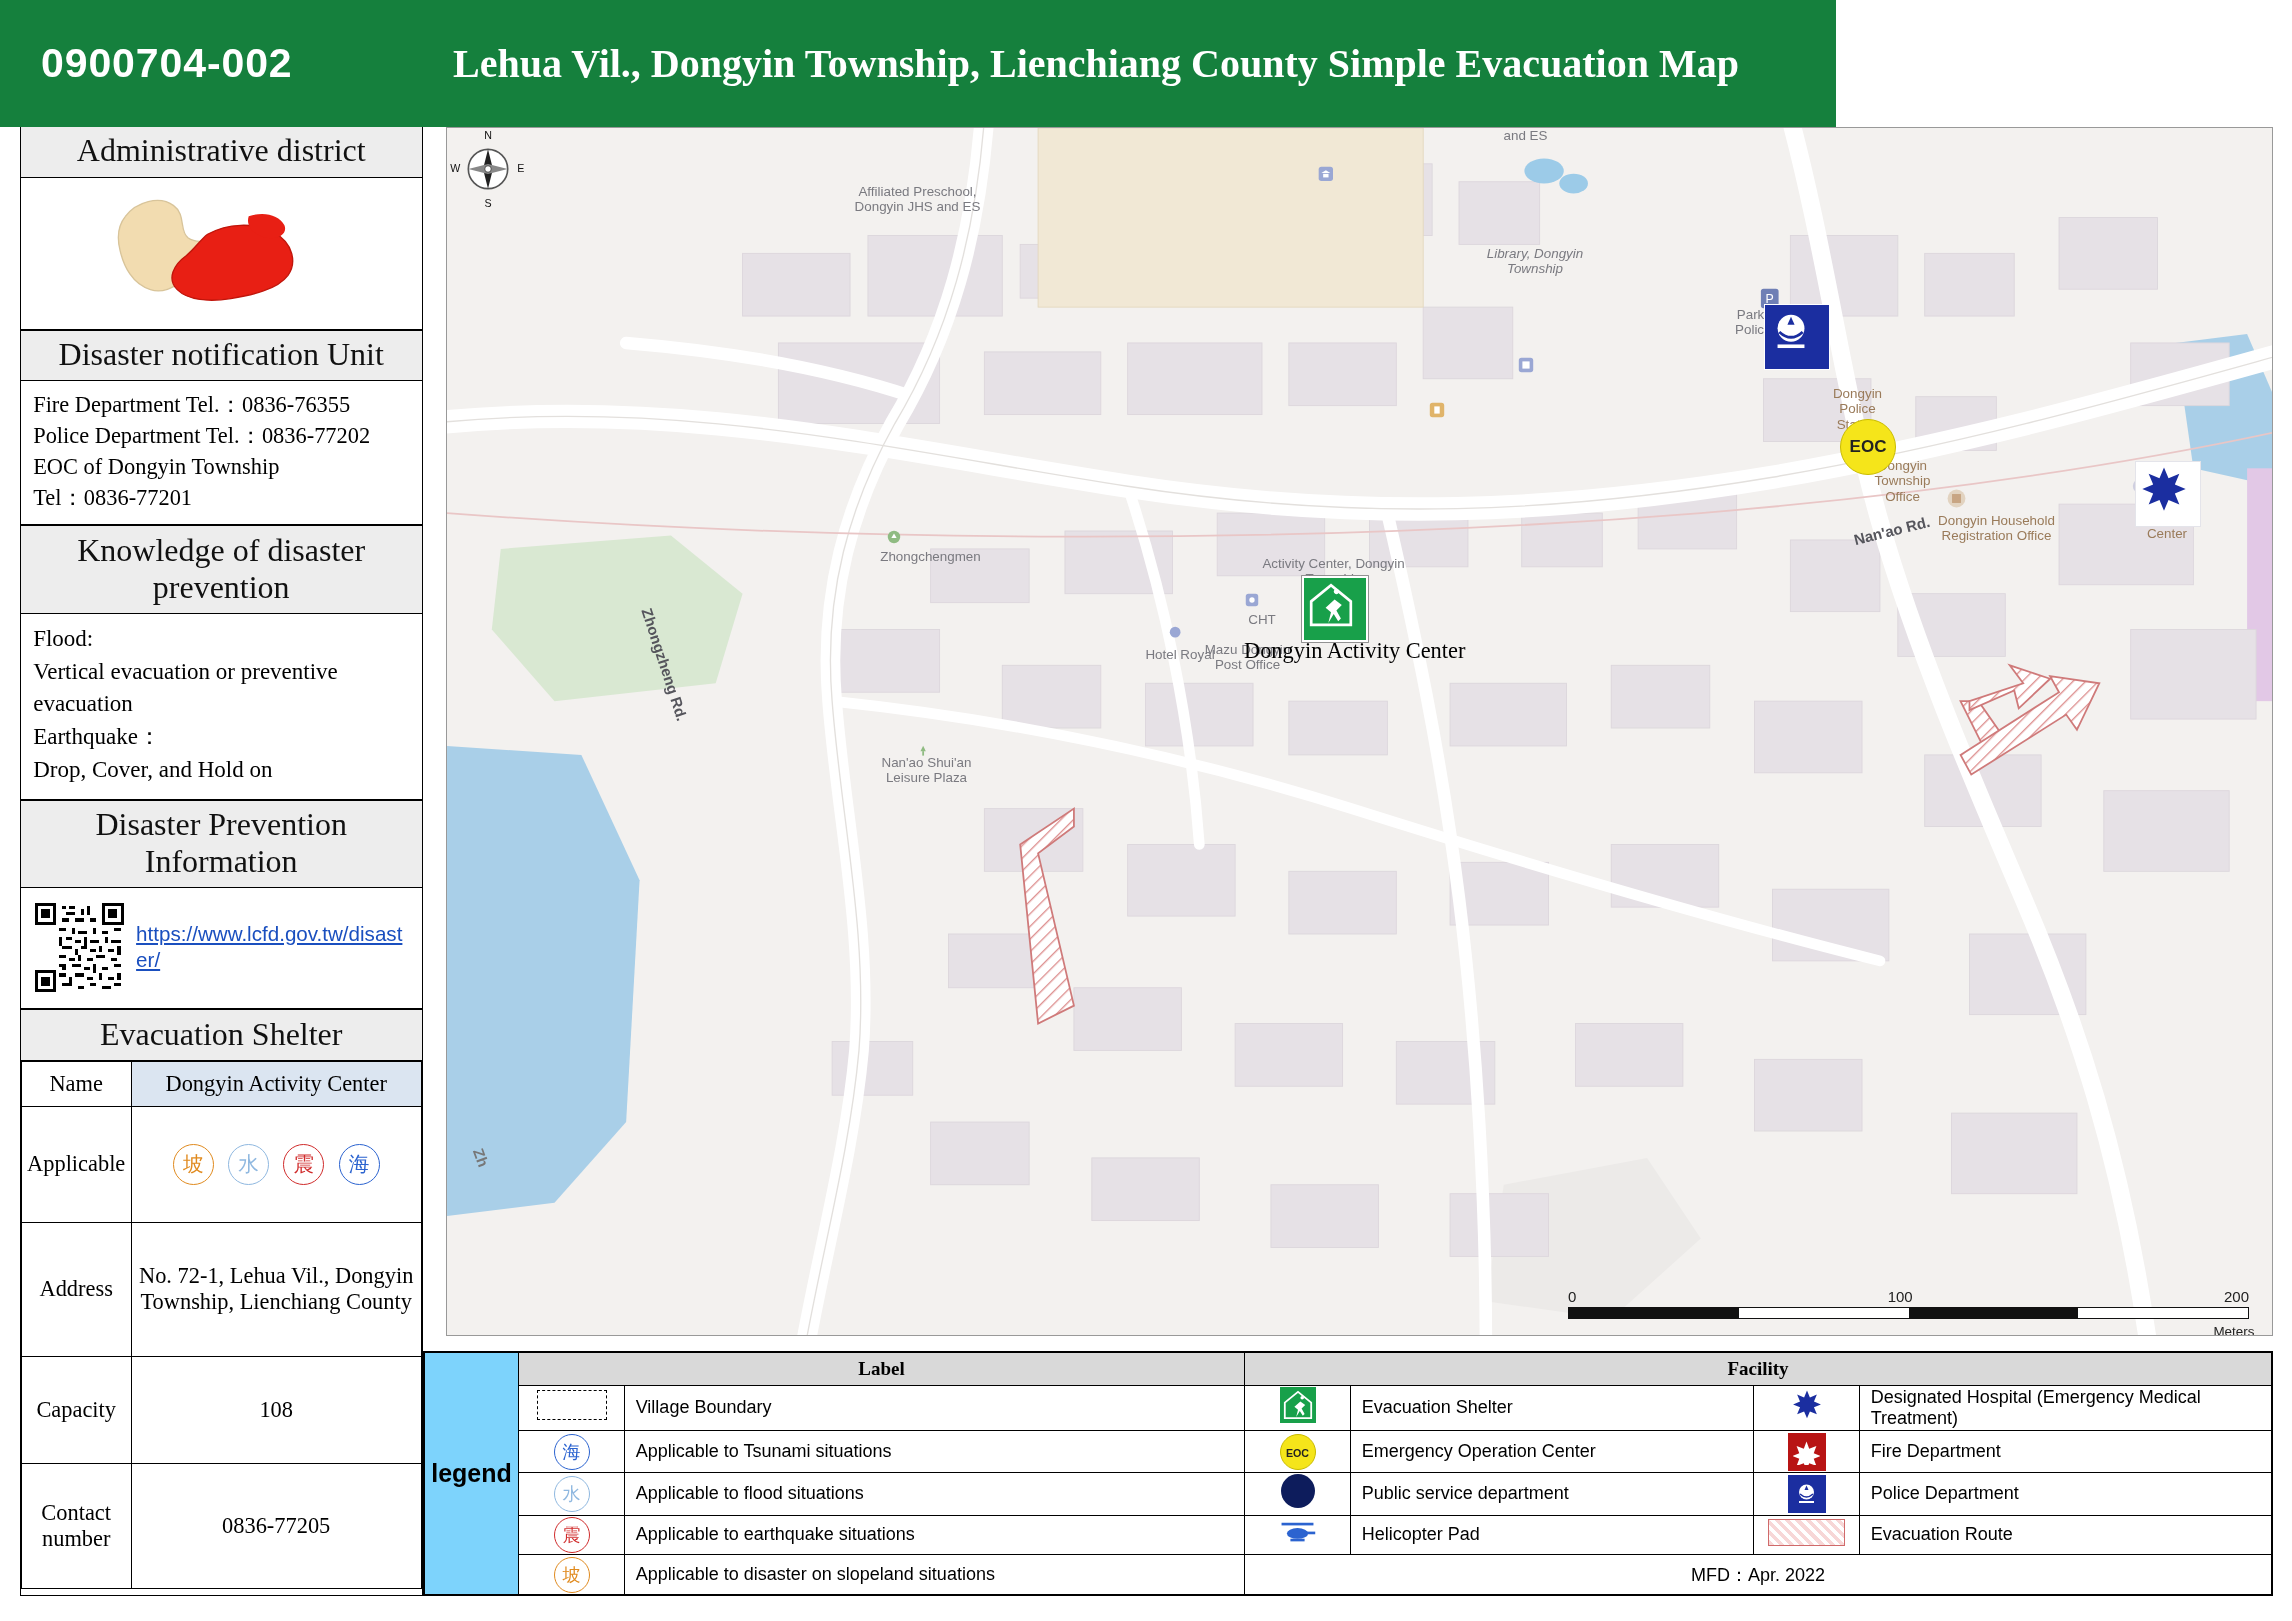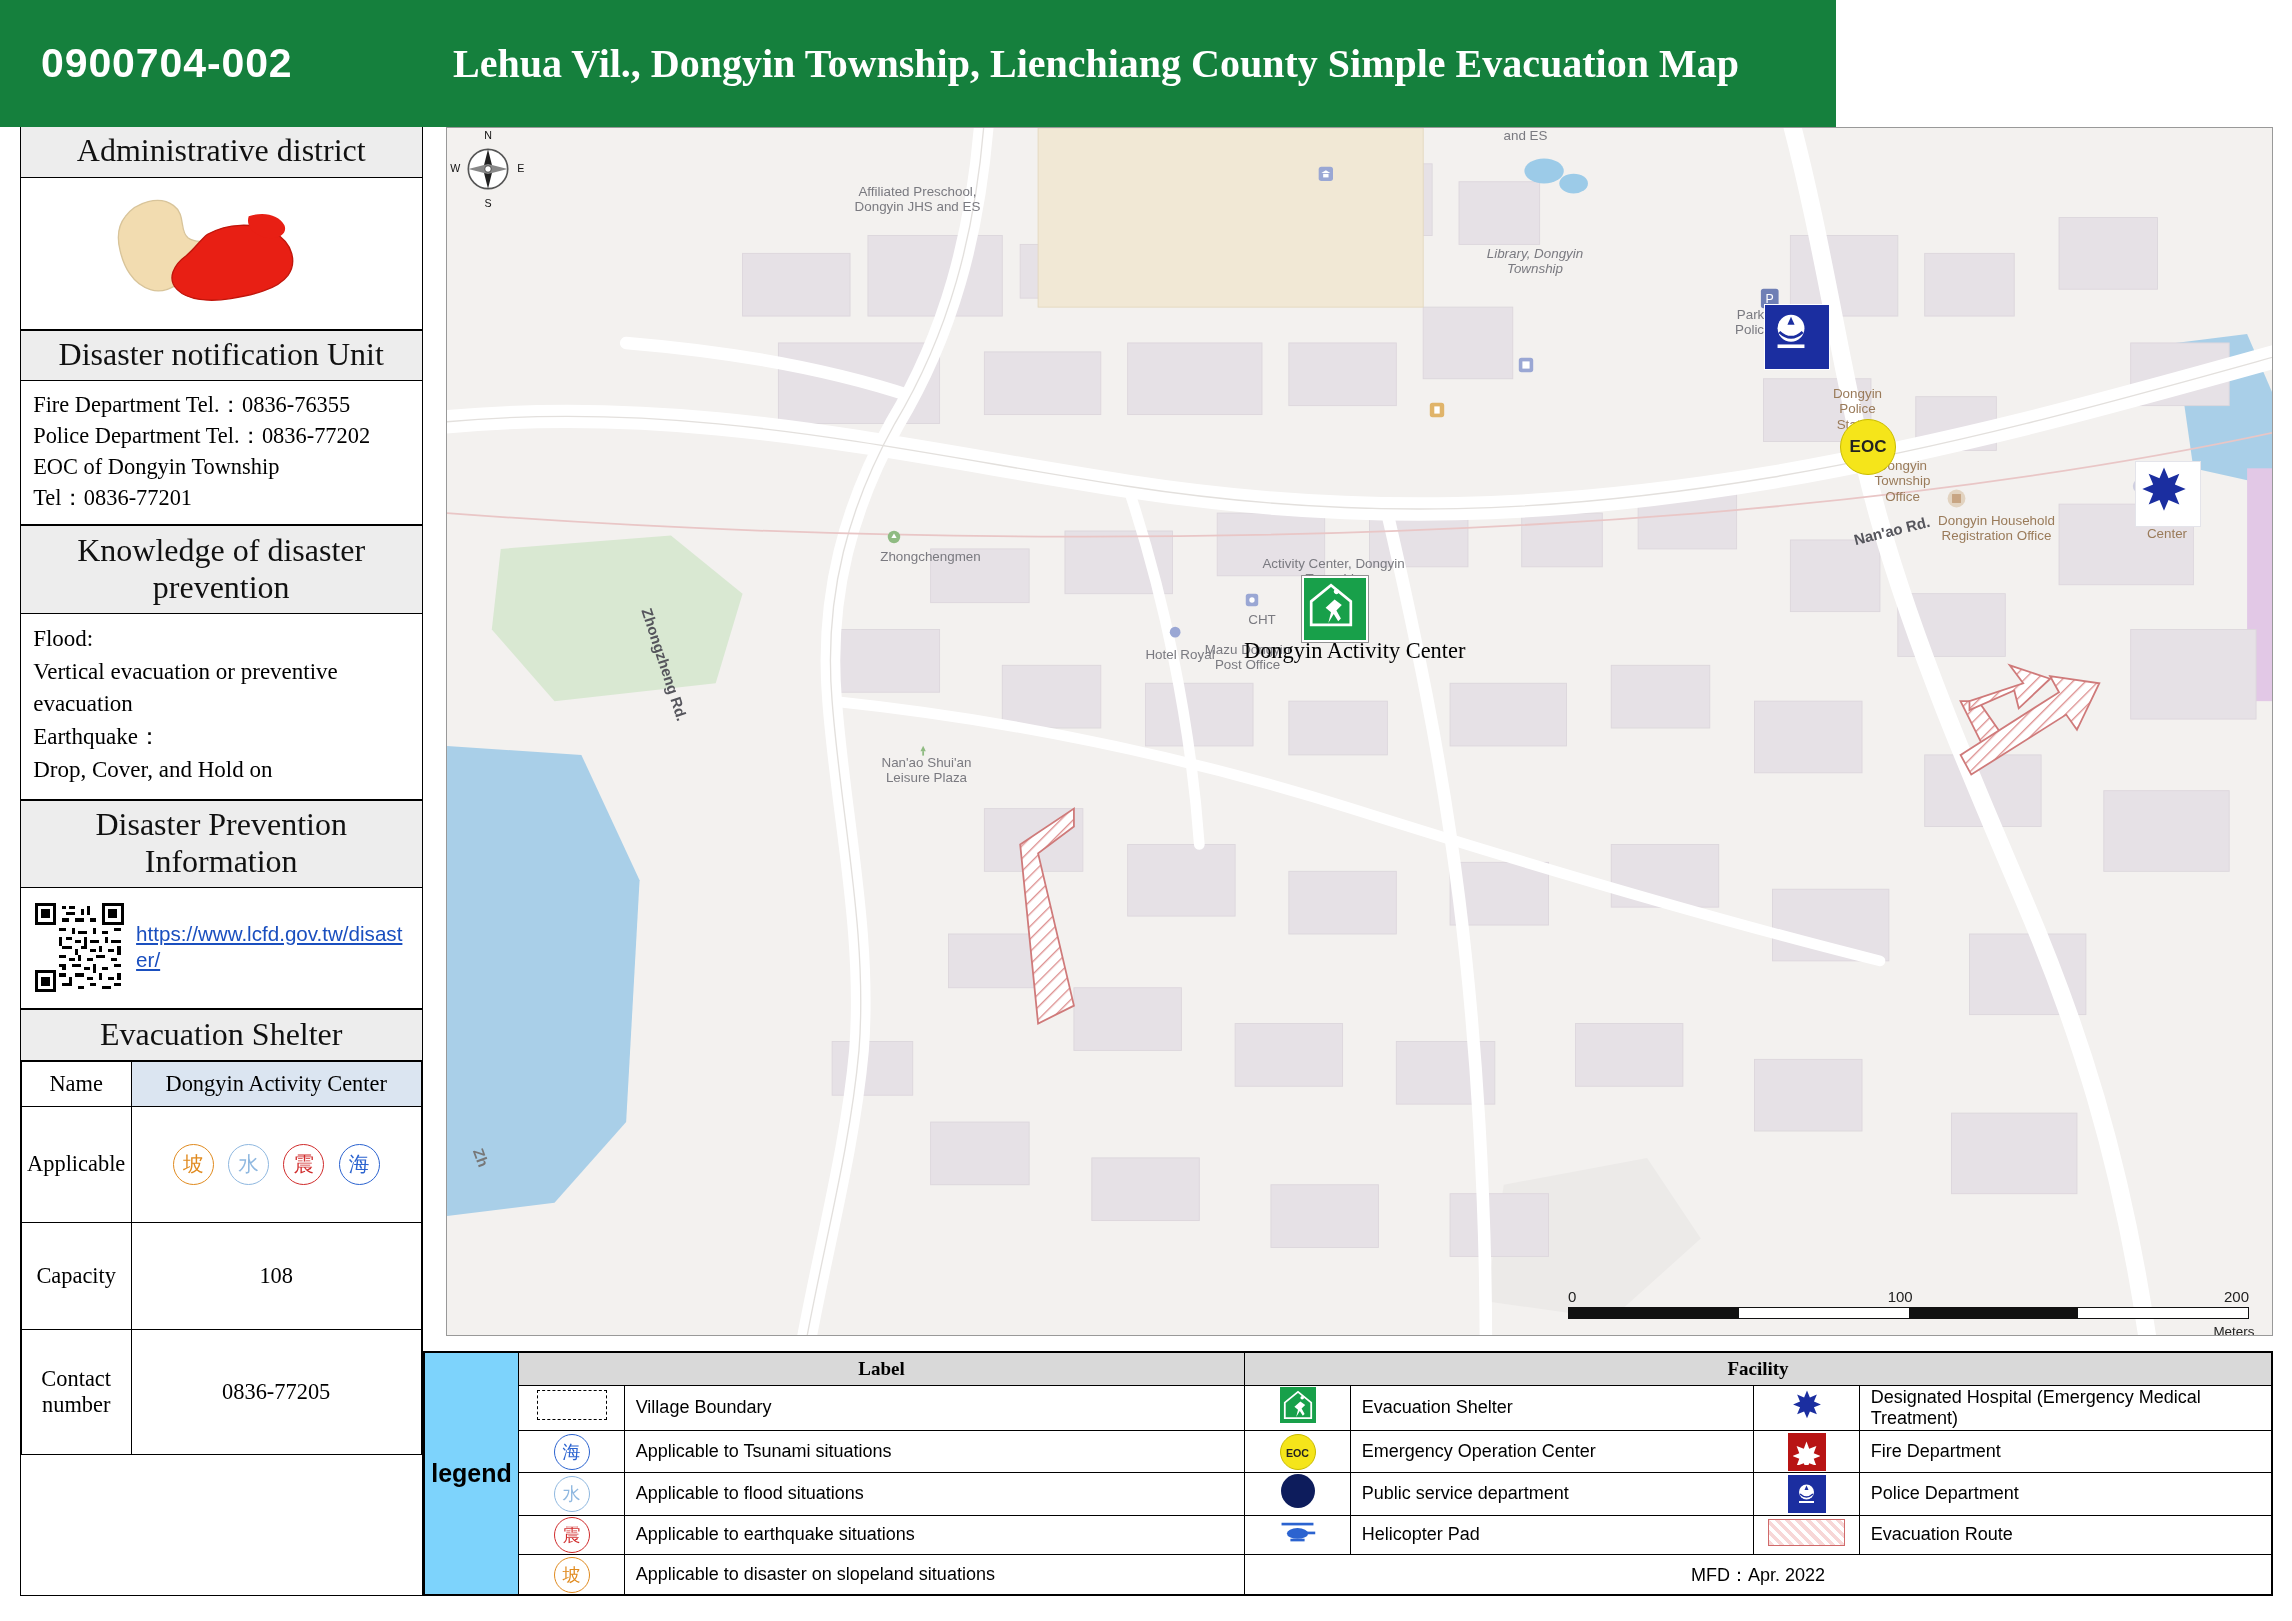--- a/index.html
+++ b/index.html
@@ -303,20 +303,24 @@
         <td style="height:116px;">
           <div class="apply-icons">
             <span class="cir slope">坡</span>
             <span class="cir flood">水</span>
             <span class="cir quake">震</span>
             <span class="cir tsu">海</span>
           </div>
         </td>
       </tr>
       <tr>
+        <td class="k">Address</td>
+        <td style="height:134px;">No. 72-1, Lehua Vil., Dongyin Township, Lienchiang County</td>
+      </tr>
+      <tr>
         <td class="k">Capacity</td>
         <td style="height:107px;margin-top:33px;">108</td>
       </tr>
       <tr>
         <td class="k">Contact number</td>
         <td style="height:125px;">0836-77205</td>
       </tr>
     </tbody>
       </table>
   </div>

